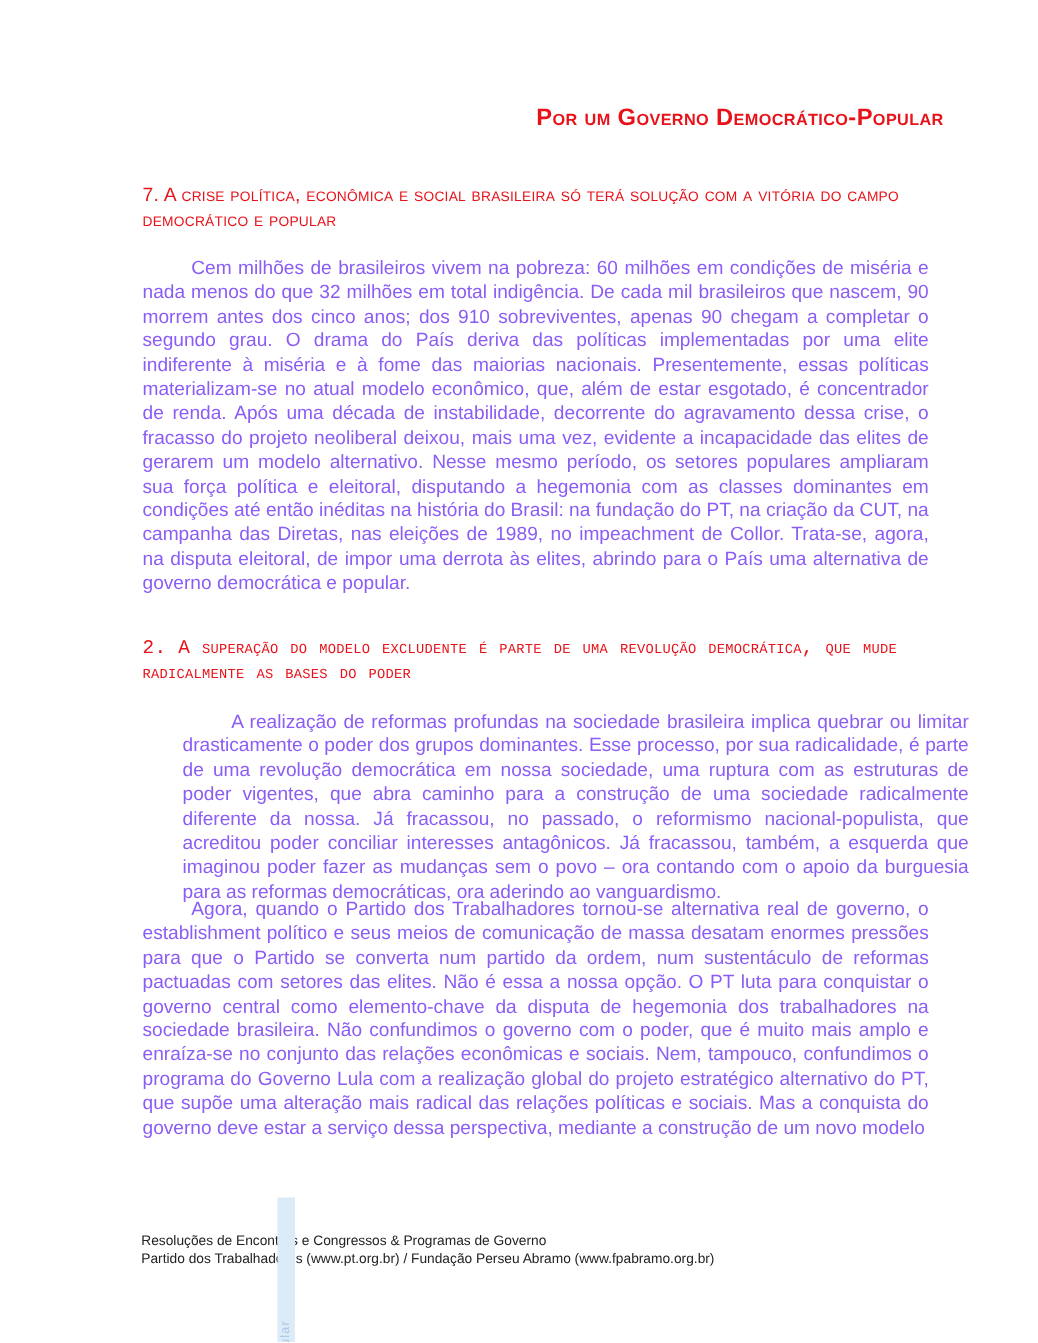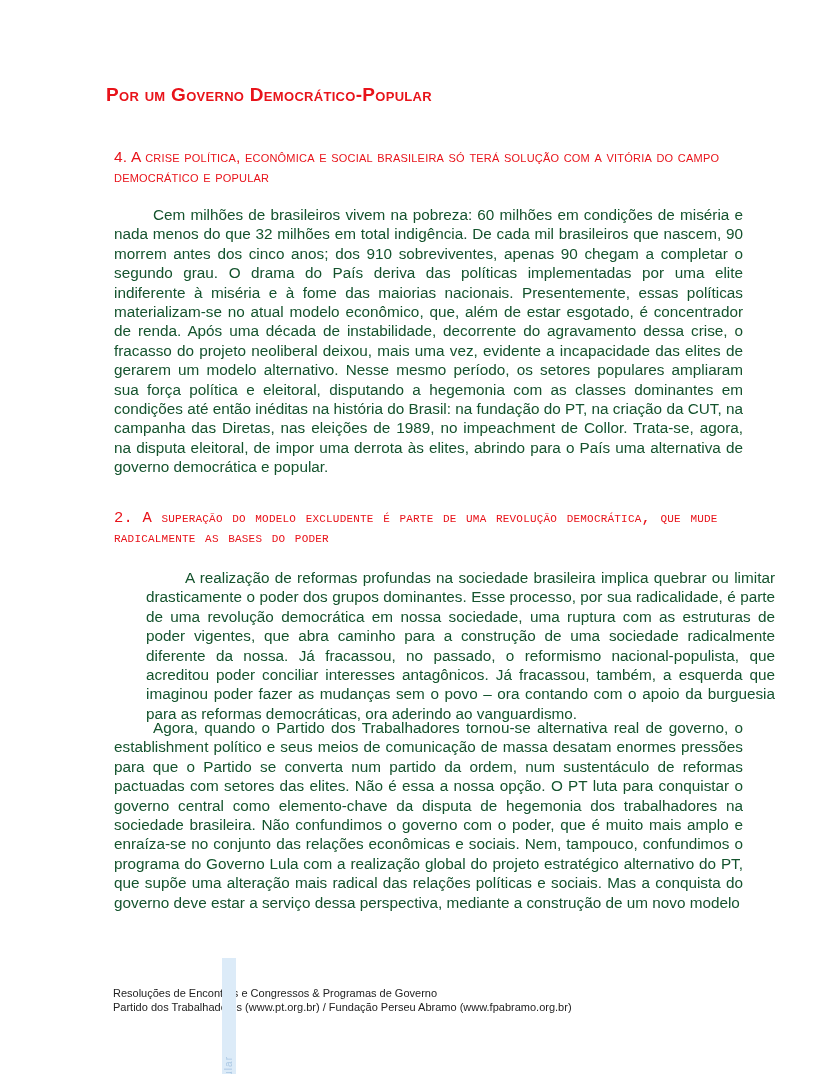--- a/index.html
+++ b/index.html
@@ -10,25 +10,25 @@
   .page {
     position: relative;
     width: 830px;
     height: 1074px;
     background: #ffffff;
     overflow: hidden;
     font-family: "Liberation Sans", "DejaVu Sans", sans-serif;
   }
   .doc-title {
     position: absolute;
-    left: 106px;
+    left: 126px;
     top: 84px;
     width: 629px;
     margin: 0;
-    text-align: left;
+    text-align: right;
     font-size: 19px;
     font-weight: bold;
     font-variant: small-caps;
     letter-spacing: 0.3px;
     color: #e8131a;
   }
   .section-heading {
     position: absolute;
     left: 114px;
     width: 632px;
@@ -43,21 +43,21 @@
   }
   .heading-1 { top: 147px; }
   .heading-2 { top: 509px; font-family: Liberation Mono, monospace; }
   .body-par {
     position: absolute;
     left: 114px;
     width: 629px;
     margin: 0;
     font-size: 15.3px;
     line-height: 19.4px;
-    color: #14532d;
+    color: #8b5cf6;
     text-align: justify;
     text-indent: 39px;
   }
   .par-1 { top: 205px; }
   .par-2 { top: 568px; margin-left: 32px; }
   .par-3 { top: 718px; }
   .page-footer {
     position: absolute;
     left: 113px;
     top: 987px;
@@ -87,21 +87,21 @@
     white-space: nowrap;
   }
 </style>
 </head>
 <body>
 
 <div class="page">
 
   <h1 class="doc-title">Por um Governo Democrático-Popular</h1>
 
-  <h2 class="section-heading heading-1">4. A crise política, econômica e social brasileira só terá solução com a vitória do campo democrático e popular</h2>
+  <h2 class="section-heading heading-1">7. A crise política, econômica e social brasileira só terá solução com a vitória do campo democrático e popular</h2>
 
   <p class="body-par par-1">Cem milhões de brasileiros vivem na pobreza: 60 milhões em condições de miséria e nada menos do que 32 milhões em total indigência. De cada mil brasileiros que nascem, 90 morrem antes dos cinco anos; dos 910 sobreviventes, apenas 90 chegam a completar o segundo grau. O drama do País deriva das políticas implementadas por uma elite indiferente à miséria e à fome das maiorias nacionais. Presentemente, essas políticas materializam-se no atual modelo econômico, que, além de estar esgotado, é concentrador de renda. Após uma década de instabilidade, decorrente do agravamento dessa crise, o fracasso do projeto neoliberal deixou, mais uma vez, evidente a incapacidade das elites de gerarem um modelo alternativo. Nesse mesmo período, os setores populares ampliaram sua força política e eleitoral, disputando a hegemonia com as classes dominantes em condições até então inéditas na história do Brasil: na fundação do PT, na criação da CUT, na campanha das Diretas, nas eleições de 1989, no impeachment de Collor. Trata-se, agora, na disputa eleitoral, de impor uma derrota às elites, abrindo para o País uma alternativa de governo democrática e popular.</p>
 
   <h2 class="section-heading heading-2">2. A superação do modelo excludente é parte de uma revolução democrática, que mude radicalmente as bases do poder</h2>
 
   <p class="body-par par-2">A realização de reformas profundas na sociedade brasileira implica quebrar ou limitar drasticamente o poder dos grupos dominantes. Esse processo, por sua radicalidade, é parte de uma revolução democrática em nossa sociedade, uma ruptura com as estruturas de poder vigentes, que abra caminho para a construção de uma sociedade radicalmente diferente da nossa. Já fracassou, no passado, o reformismo nacional-populista, que acreditou poder conciliar interesses antagônicos. Já fracassou, também, a esquerda que imaginou poder fazer as mudanças sem o povo – ora contando com o apoio da burguesia para as reformas democráticas, ora aderindo ao vanguardismo.</p>
 
   <p class="body-par par-3">Agora, quando o Partido dos Trabalhadores tornou-se alternativa real de governo, o establishment político e seus meios de comunicação de massa desatam enormes pressões para que o Partido se converta num partido da ordem, num sustentáculo de reformas pactuadas com setores das elites. Não é essa a nossa opção. O PT luta para conquistar o governo central como elemento-chave da disputa de hegemonia dos trabalhadores na sociedade brasileira. Não confundimos o governo com o poder, que é muito mais amplo e enraíza-se no conjunto das relações econômicas e sociais. Nem, tampouco, confundimos o programa do Governo Lula com a realização global do projeto estratégico alternativo do PT, que supõe uma alteração mais radical das relações políticas e sociais. Mas a conquista do governo deve estar a serviço dessa perspectiva, mediante a construção de um novo modelo</p>
 
   <div class="page-footer">

